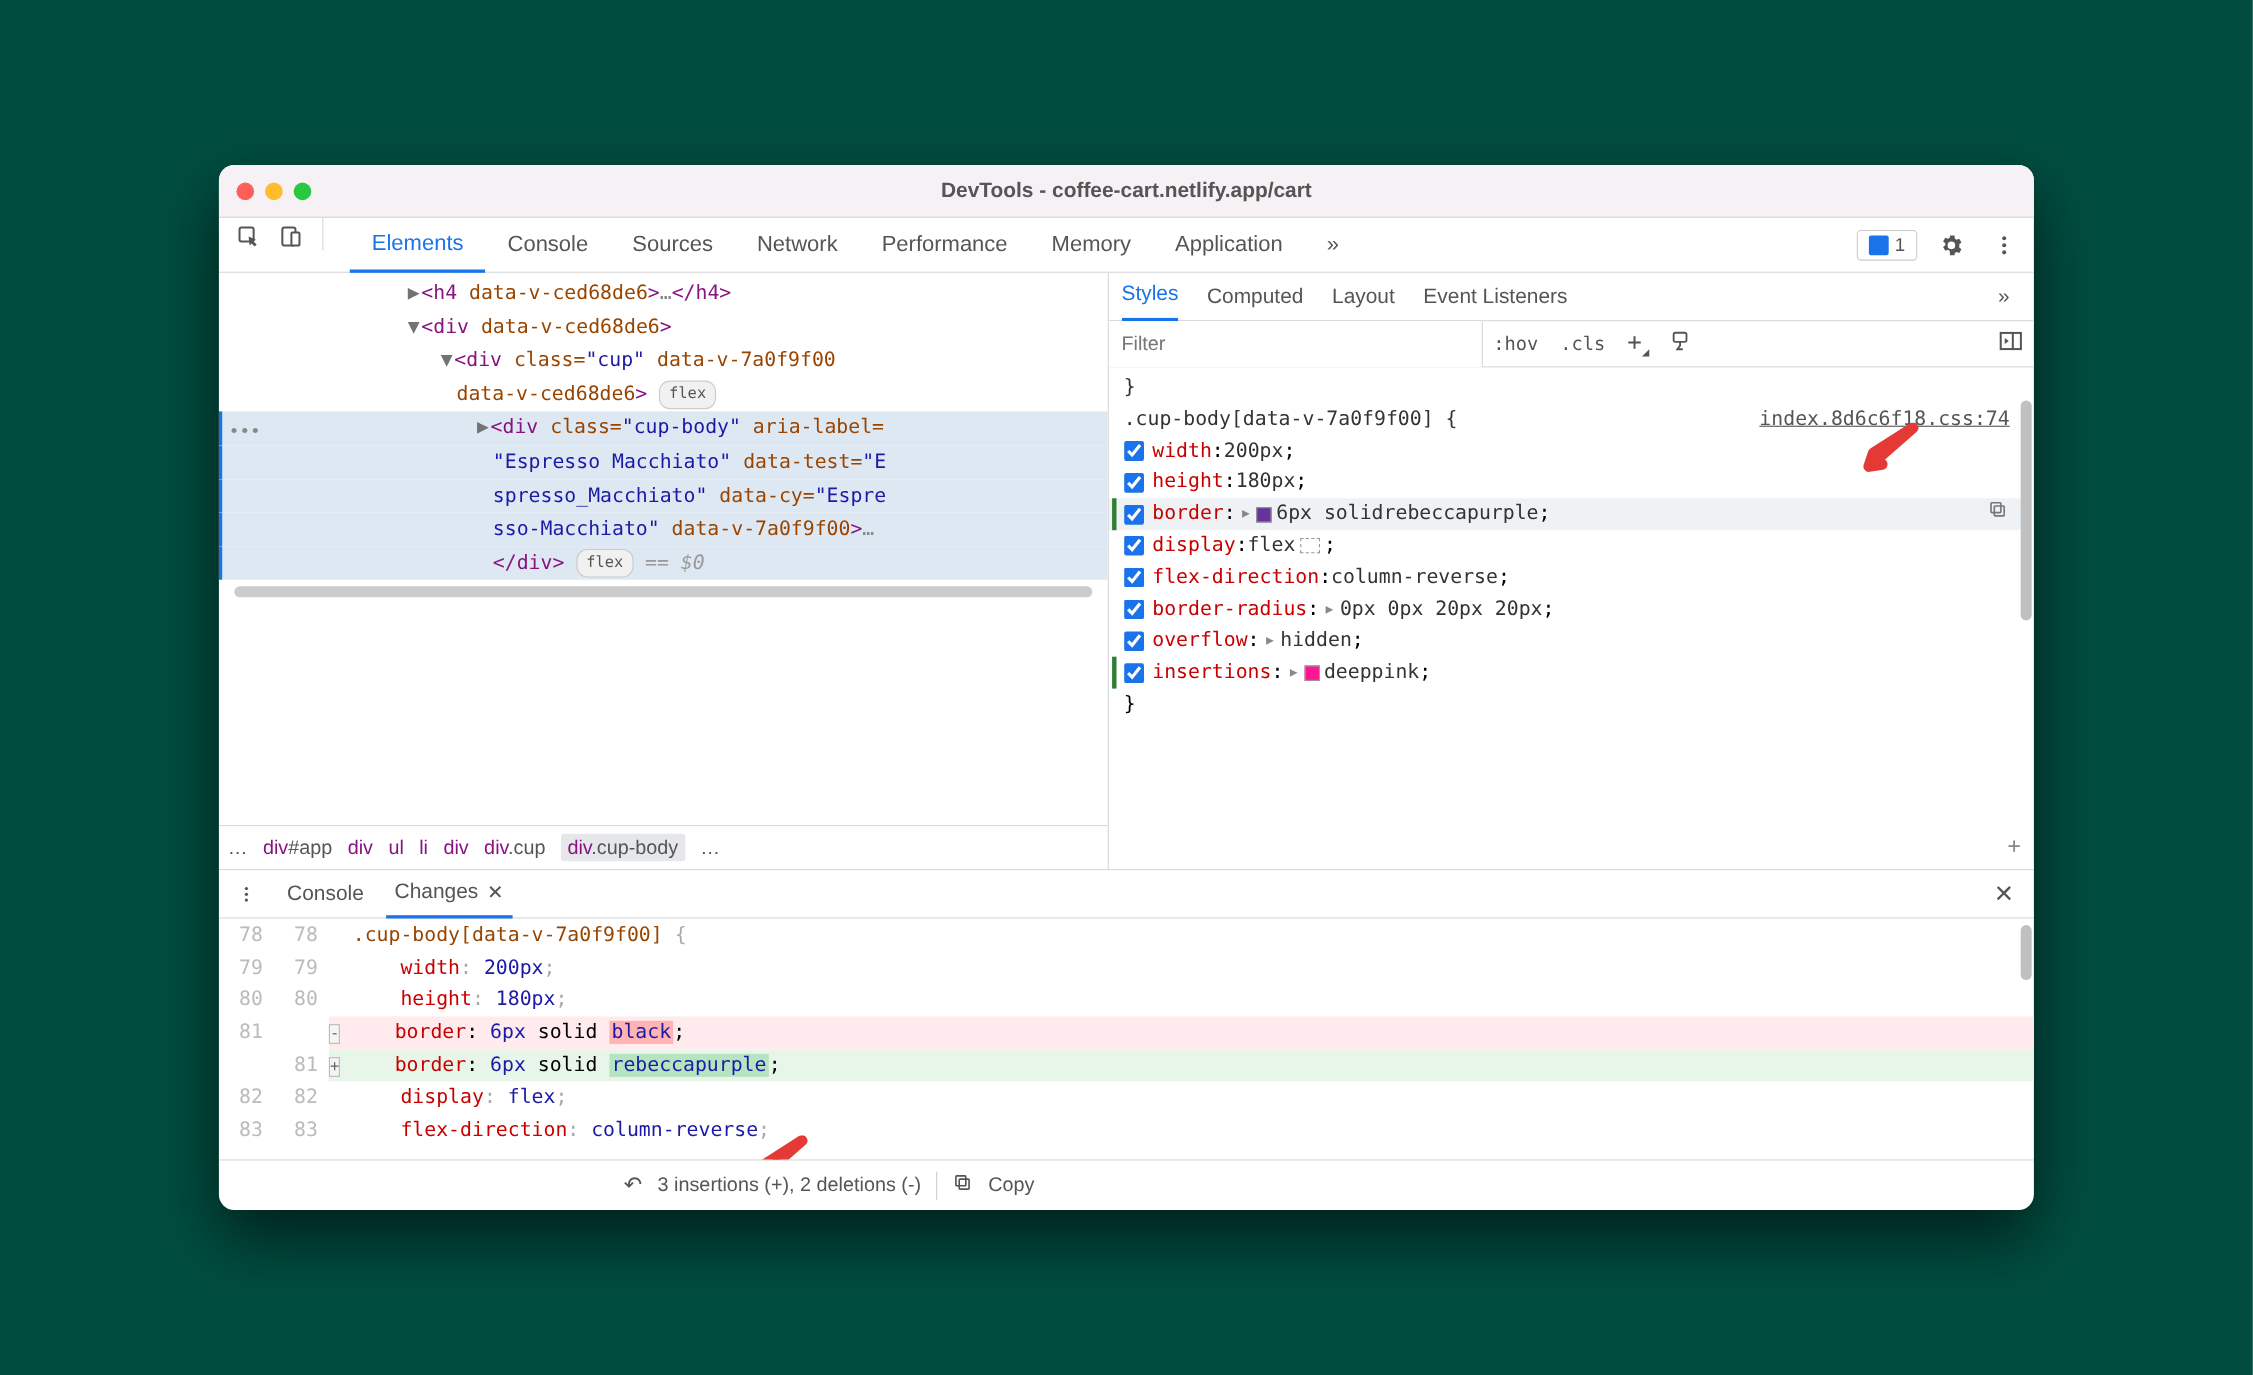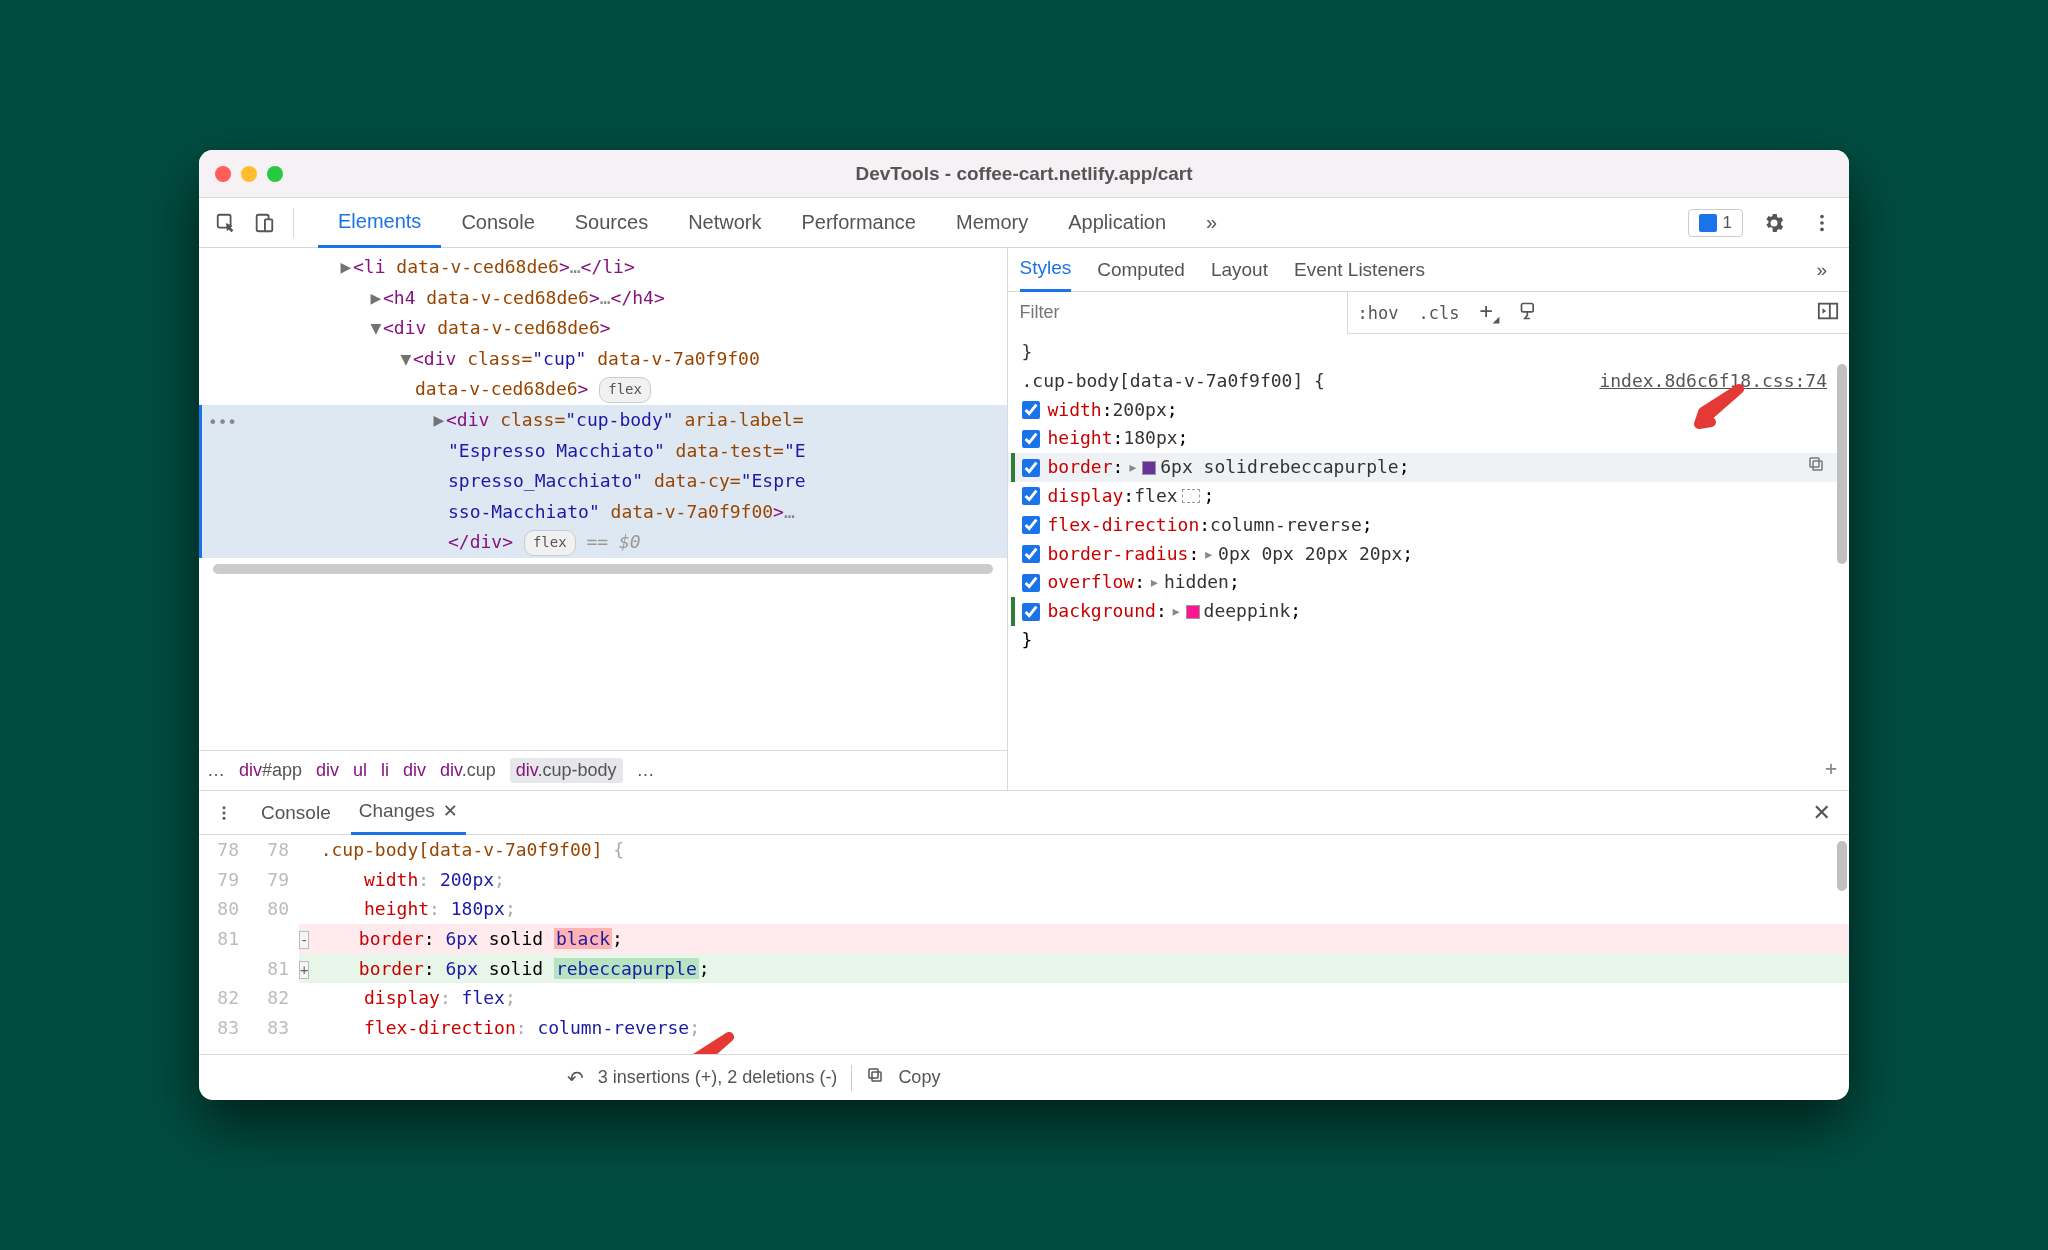--- a/index.html
+++ b/index.html
@@ -34,21 +34,20 @@
 }
 .traffic { display: flex; gap: 10px; }
 .dot { width: 16px; height: 16px; border-radius: 50%; }
 .dot.r { background: #ff5f57; }
 .dot.y { background: #febc2e; }
 .dot.g { background: #28c840; }
 .titlebar-title { position: absolute; left: 50%; transform: translateX(-50%); font-size: 19px; color: #555; font-weight: 600; }
 .toolbar {
   height: 50px;
   display: flex;
-  align-items: center;
   padding: 0 10px;
   border-bottom: 1px solid #d8d8d8;
   gap: 4px;
 }
 .tbicon { width: 34px; height: 34px; display: flex; align-items: center; justify-content: center; color: #555; cursor: pointer; }
 .tabs-main { display: flex; margin-left: 12px; gap: 0; align-items: center; }
 .tab-main { padding: 0 20px; height: 50px; display: flex; align-items: center; font-size: 20px; color: #555; cursor: pointer; }
 .tab-main.active { color: #1a73e8; border-bottom: 3px solid #1a73e8; font-weight: 500; }
 .toolbar-right { margin-left: auto; display: flex; align-items: center; gap: 14px; }
 .issue-badge { display: flex; align-items: center; gap: 6px; border: 1px solid #ccc; border-radius: 4px; padding: 3px 10px; font-size: 17px; color: #555; }
@@ -180,23 +179,20 @@
             <circle cx="12" cy="19" r="2"></circle>
           </svg>
       </div>
     </div>
   </div>
 
   <div class="split-top">
 
     <div class="dom-panel">
       <div class="dom-tree">
-        <div class="dom-line" style="padding-left:140px">
-          <span class="toggle">▶</span><span class="tag">&lt;li</span><span class="attr-name"> data-v-ced68de6</span><span class="tag">&gt;</span><span class="gray">…</span><span class="tag">&lt;/li&gt;</span>
-        </div>
         <div class="dom-line" style="padding-left:170px">
           <span class="toggle">▶</span><span class="tag">&lt;h4</span><span class="attr-name"> data-v-ced68de6</span><span class="tag">&gt;</span><span class="gray">…</span><span class="tag">&lt;/h4&gt;</span>
         </div>
         <div class="dom-line" style="padding-left:170px">
           <span class="toggle">▼</span><span class="tag">&lt;div</span><span class="attr-name"> data-v-ced68de6</span><span class="tag">&gt;</span>
         </div>
         <div class="dom-line" style="padding-left:200px">
           <span class="toggle">▼</span><span class="tag">&lt;div</span><span class="attr-name"> class=</span><span class="attr-val">"cup"</span><span class="attr-name"> data-v-7a0f9f00</span>
         </div>
         <div class="dom-line" style="padding-left:216px">
@@ -319,21 +315,21 @@
               <input type="checkbox" class="cb" checked="" style="">
               <span class="prop-name">overflow</span>
               <span>:</span>
               <span class="expand-tri">▸</span>
               <span class="prop-val">hidden</span>
               <span>;</span>
             </div>
             <div class="prop-line">
               <span class="greenbar"></span>
               <input type="checkbox" class="cb" checked="" style="">
-              <span class="prop-name">background</span>
+              <span class="prop-name">insertions</span>
               <span>:</span>
               <span class="expand-tri">▸</span>
               <span class="swatch" style="background:#ff1493"></span>
               <span class="prop-val"></span>
               <span class="prop-val">deeppink</span>
               <span>;</span>
             </div>
           </div>
         <div style="padding-left:14px">}</div>
         <div class="plus-add">+</div>

